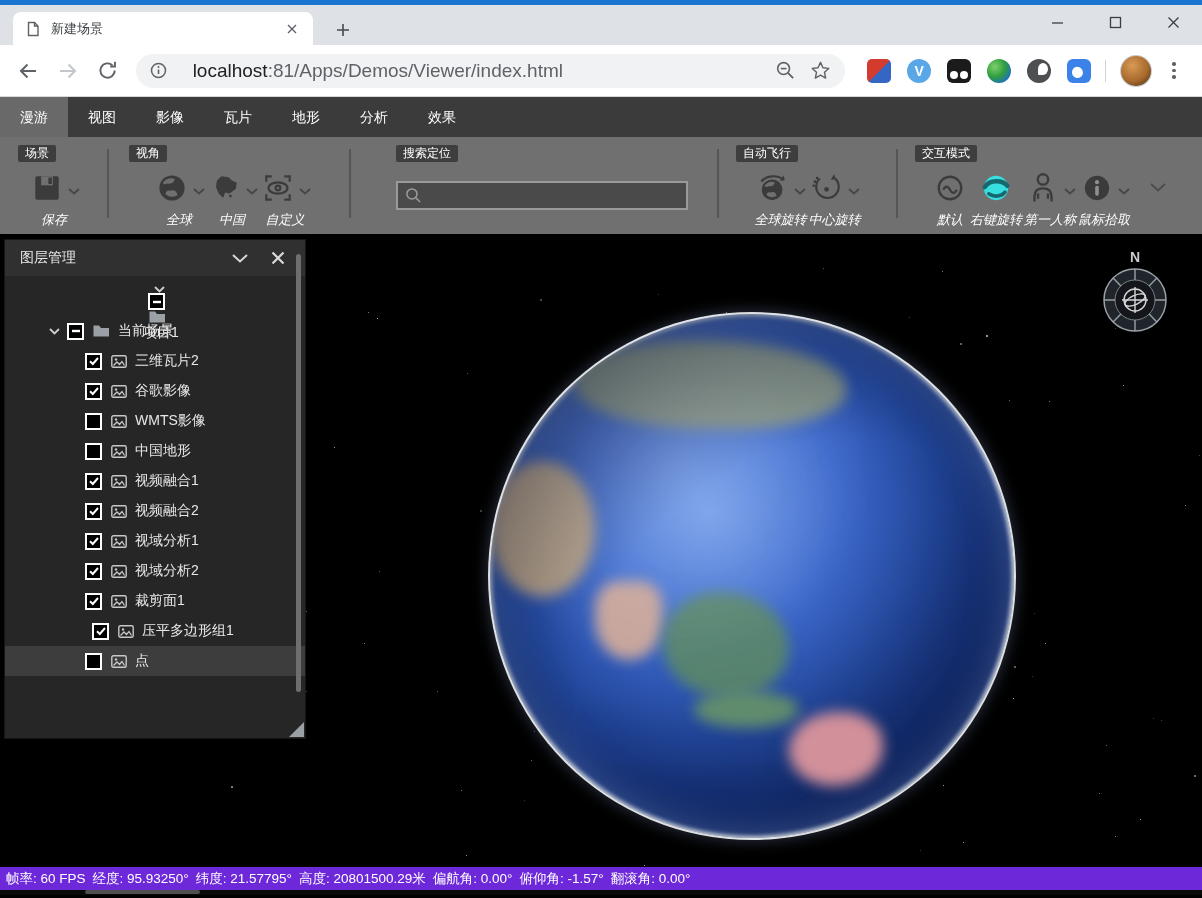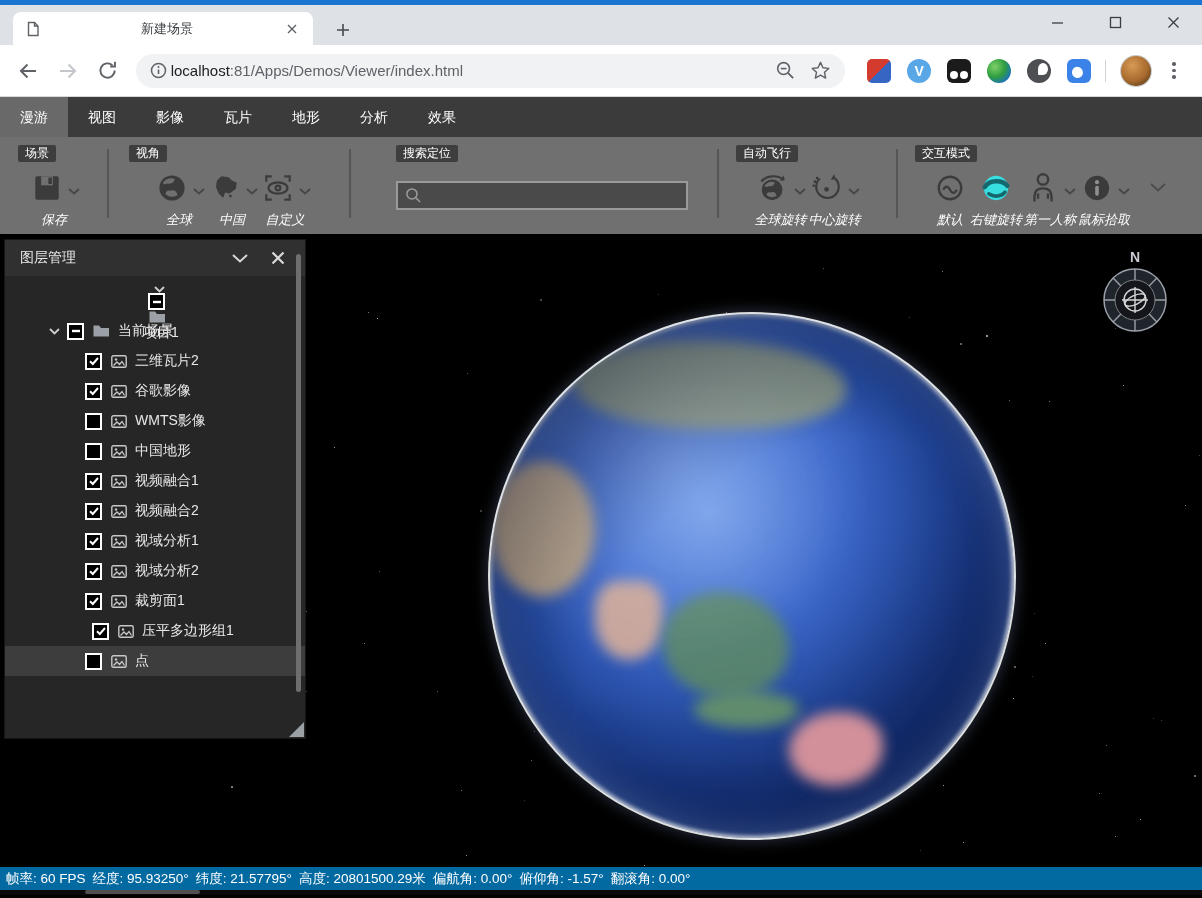--- a/index.html
+++ b/index.html
@@ -1,33 +1,33 @@
 <!DOCTYPE html>
 <html><head>
 <meta charset="utf-8">
 <style>
   * { margin:0; padding:0; box-sizing:border-box; }
   html,body { width:1202px; height:898px; overflow:hidden; background:#000;
     font-family:"Liberation Sans","DejaVu Sans",sans-serif; }
 
   
   .top-accent { height:5px; background:#1b74d2; }
-  .titlebar { height:40px; background:#dee1e6; position:relative;text-align:center; }
+  .titlebar { height:40px; background:#dee1e6; position:relative; }
   .tab { position:absolute; left:13px; top:7px; width:300px; height:33px; background:#fff;
     border-radius:8px 8px 0 0; display:flex; align-items:center; padding:0 12px; }
   .tab-title { flex:1; font-size:13px; color:#3c4043; margin-left:10px; white-space:nowrap; overflow:hidden; }
   .tab-close { width:18px; height:18px; display:flex; align-items:center; justify-content:center; border-radius:50%; }
   .newtab { position:absolute; left:330px; top:12px; width:26px; height:26px; display:flex; align-items:center; justify-content:center; }
   .win-controls { position:absolute; right:0; top:-5px; height:45px; display:flex; }
   .win-btn { width:58px; height:45px; display:flex; align-items:center; justify-content:center; }
 
   .navbar { height:52px; background:#fff; display:flex; align-items:center; padding:0 8px; border-bottom:1px solid #d5d8dc; }
   .nav-btn { width:34px; height:34px; display:flex; align-items:center; justify-content:center; border-radius:50%; margin:0 3px; }
   .urlbar { width:712px; height:34px; background:#f0f2f4; border-radius:17px; display:flex; align-items:center; padding:0 14px; margin-left:8px; }
-  .url-text { font-size:15px; margin-left:4px; white-space:nowrap; }
+  .url-text { font-size:19px; margin-left:26px; white-space:nowrap; }
   .url-host { color:#202124; }
   .url-path { color:#5f6368; }
   .url-spacer { flex:1; }
   .ext-row { display:flex; align-items:center; margin-left:14px; }
   .ext { width:24px; height:24px; margin:0 8px; position:relative; }
   .ext-cube { background:linear-gradient(135deg,#d23b2e 0 52%,#3566c4 52% 100%); border-radius:5px; }
   .ext-v { background:#5aa7e8; border-radius:50%; color:#fff; font-size:14px; font-weight:bold; display:flex; align-items:center; justify-content:center; }
   .ext-dots { background:#1b1b1b; border-radius:6px; }
   .ext-dots::before,.ext-dots::after { content:""; position:absolute; bottom:4px; width:8px; height:8px; border-radius:50%; background:#fff; }
   .ext-dots::before { left:3px; } .ext-dots::after { right:3px; }
@@ -105,21 +105,21 @@
   .tree-expand { display:flex; width:18px; justify-content:center; margin-right:4px; }
   .cb { width:17px; height:17px; border:2px solid #fff; background:#000; display:flex;
     align-items:center; justify-content:center; margin-right:9px; flex:none; }
   .tree-icon { display:flex; margin-right:8px; flex:none; }
   .tree-label { color:#e8e8e8; font-size:14px; white-space:nowrap; }
   .panel-scrollbar { position:absolute; right:4px; top:14px; width:5px; height:438px; background:#6e6e6e; border-radius:3px; }
   .panel-grip { position:absolute; right:1px; bottom:1px; width:0; height:0;
     border-left:15px solid transparent; border-bottom:15px solid #9aa0a4; }
 
   
-  .statusbar { height:23px; background:#0369a1; display:flex; align-items:center; padding-left:6px; }
+  .statusbar { height:23px; background:#6d28d9; display:flex; align-items:center; padding-left:6px; }
   .status-field { color:#fff; font-size:13.5px; margin-right:7px; white-space:nowrap; }
   .bottom-strip { height:5px; background:#0a0a0a; position:relative; }
   .bottom-thumb { position:absolute; left:85px; top:0; width:115px; height:4px; background:#4f4f4f; border-radius:2px; }
 </style>
 </head>
 <body>
 
 <div class="top-accent"></div>
 
 <div class="titlebar">

